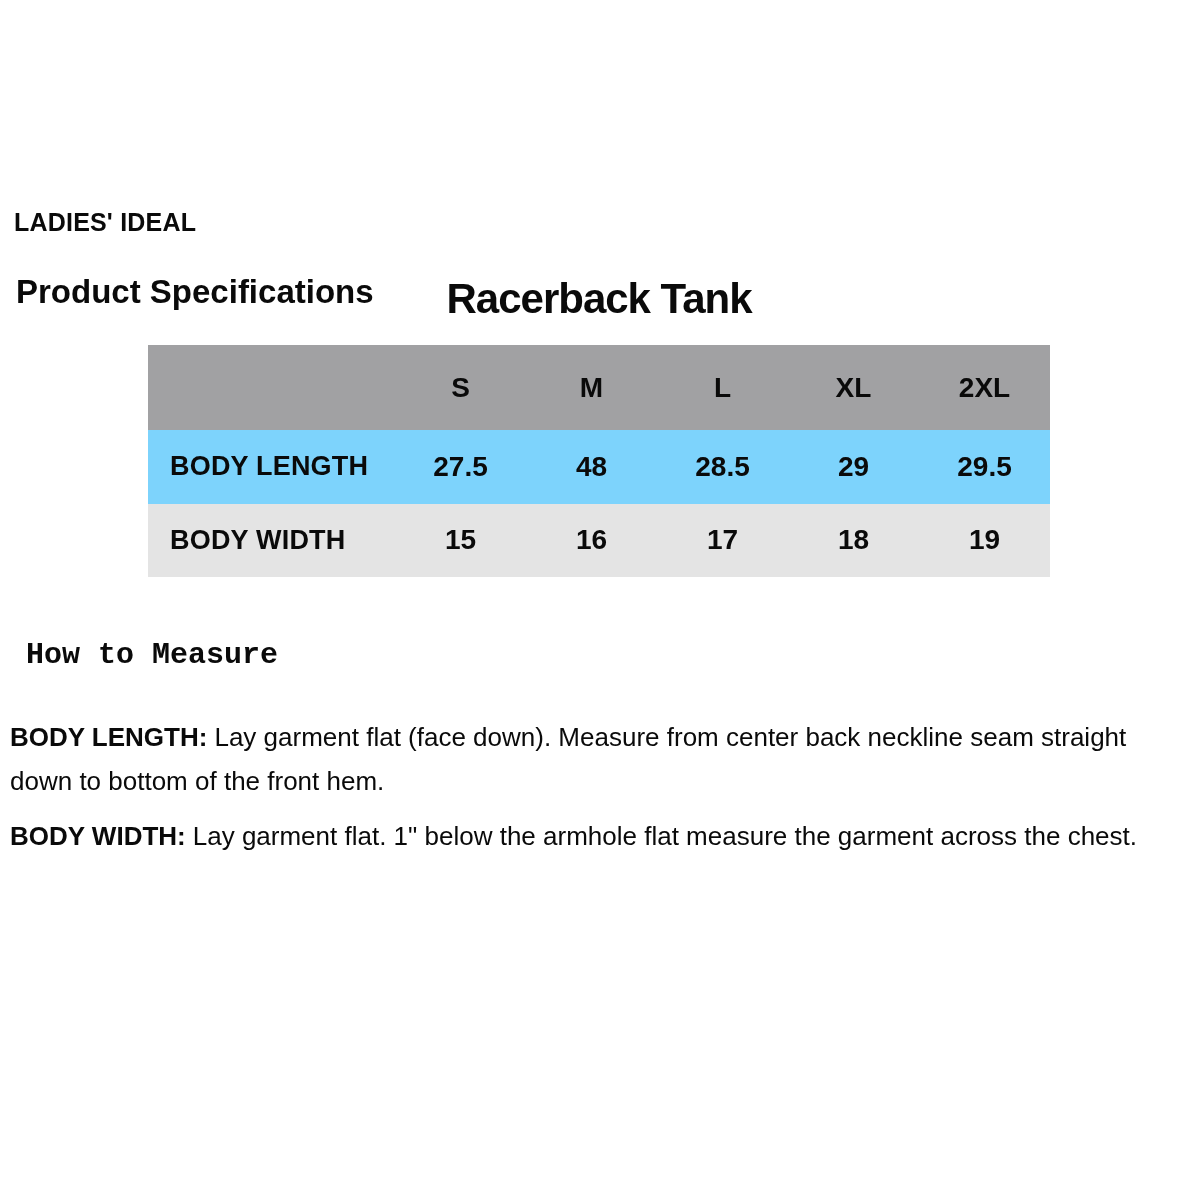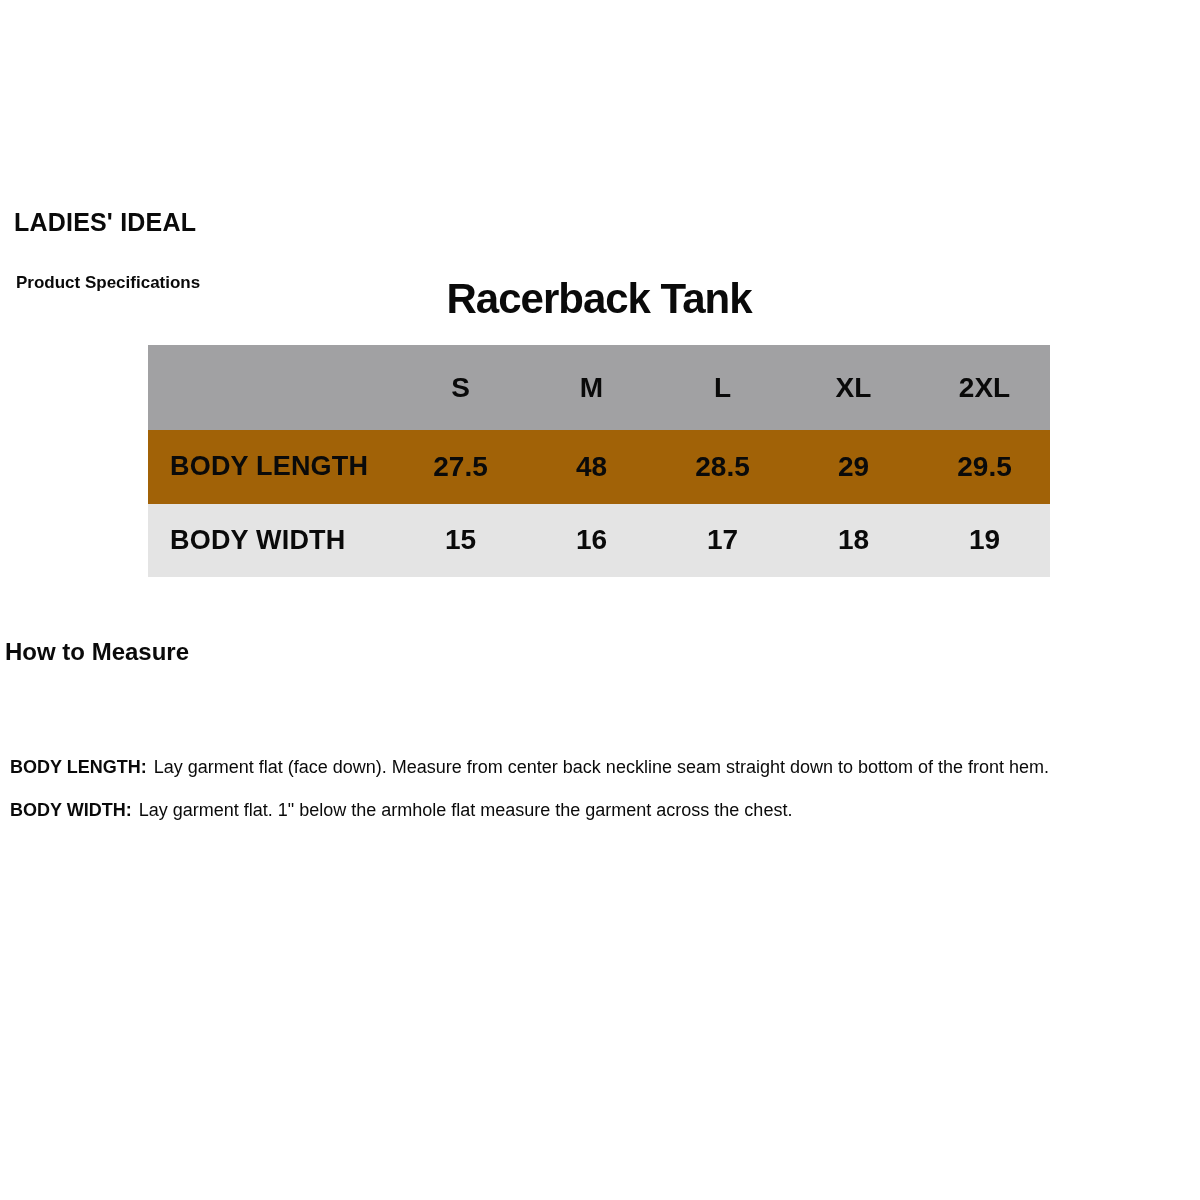--- a/index.html
+++ b/index.html
@@ -21,21 +21,21 @@
     left: 14px;
     top: 208px;
     font-size: 25px;
     font-weight: bold;
     letter-spacing: 0.2px;
   }
   .section-label {
     position: absolute;
     left: 16px;
     top: 273px;
-    font-size: 17px;
+    font-size: 33px;
     font-weight: bold;
   }
   .product-title {
     position: absolute;
     left: 148px;
     top: 275px;
     width: 902px;
     text-align: center;
     font-size: 42px;
     font-weight: bold;
@@ -69,33 +69,33 @@
     font-weight: bold;
     letter-spacing: 0.2px;
   }
   .size-cell {
     width: 131px;
     font-size: 28px;
     font-weight: bold;
   }
   .howto-heading {
     position: absolute;
-    left: 5px;
+    left: 26px;
     top: 638px;
-    font-size: 24px;
+    font-size: 30px;
     font-weight: bold;
+    font-family: Liberation Mono, monospace;
   }
   .howto {
     position: absolute;
     left: 10px;
     top: 715px;
     width: 1178px;
-    font-size: 18px;
-    line-height: 32px;
-    margin-top: 36px;
+    font-size: 26px;
+    line-height: 44px;
   }
   .howto p {
     margin: 0;
   }
   .howto p + p {
     margin-top: 11px;
   }
   .howto strong {
     font-weight: bold;
     margin-right: 7px;
@@ -115,21 +115,21 @@
   <div class="spec-table">
     <div class="thead" style="background: rgb(161, 161, 163);">
       <div class="cell label-cell"></div>
       <div class="cell size-cell">S</div>
       <div class="cell size-cell">M</div>
       <div class="cell size-cell">L</div>
       <div class="cell size-cell">XL</div>
       <div class="cell size-cell">2XL</div>
     </div>
 
-    <div class="trow" style="background: #a16207;">
+    <div class="trow" style="background: #7dd3fc;">
       <div class="cell label-cell">BODY LENGTH</div>
       <div class="cell size-cell">27.5</div>
       <div class="cell size-cell">48</div>
       <div class="cell size-cell">28.5</div>
       <div class="cell size-cell">29</div>
       <div class="cell size-cell">29.5</div>
     </div>
 
     <div class="trow" style="background: rgb(228, 228, 228);">
       <div class="cell label-cell">BODY WIDTH</div>

